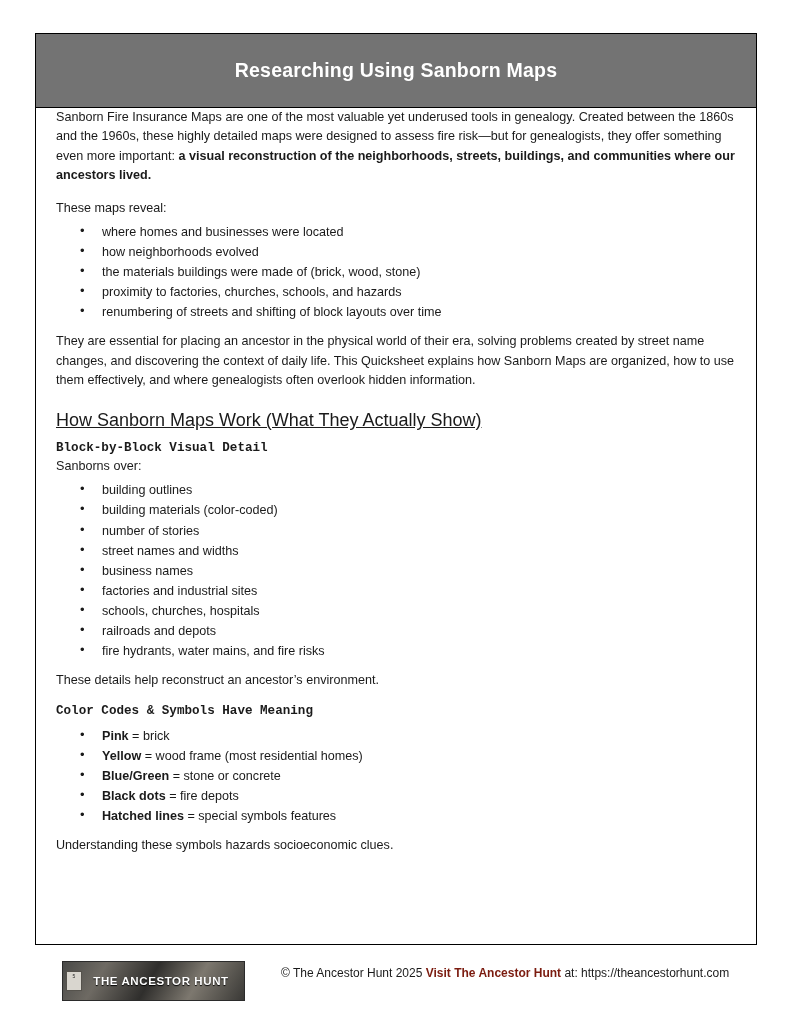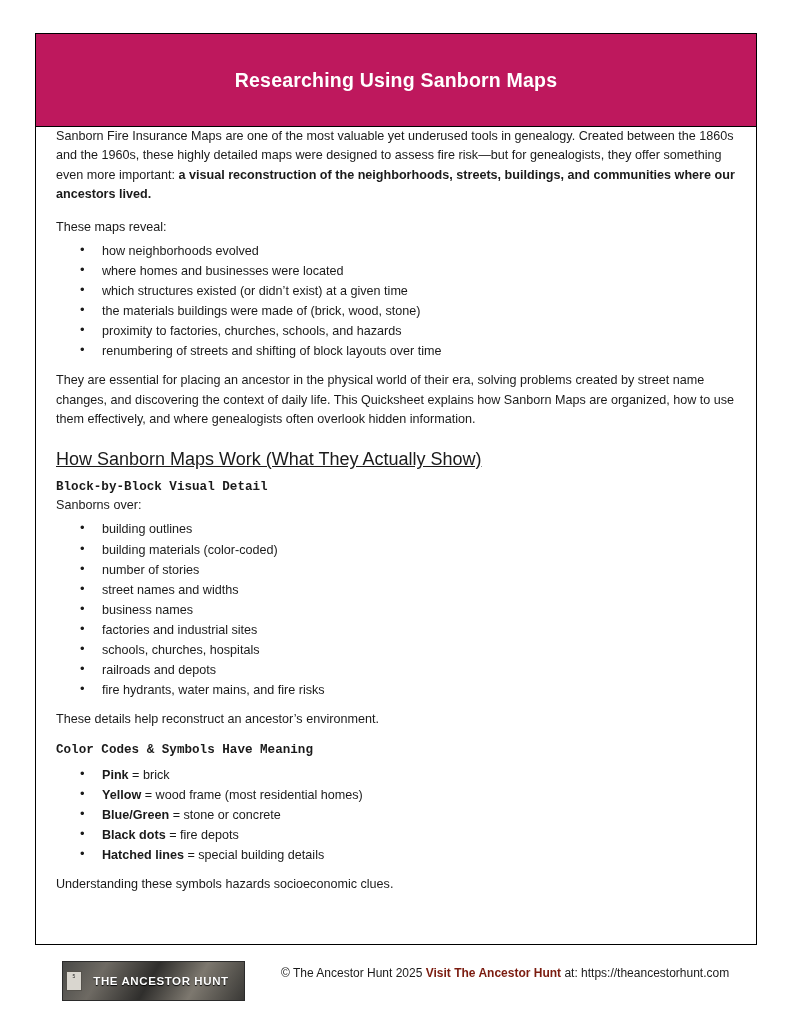--- a/index.html
+++ b/index.html
@@ -26,22 +26,22 @@
     position: absolute;
     left: 35px;
     top: 33px;
     width: 722px;
     height: 912px;
     border: 1.6px solid #000000;
     box-sizing: border-box;
     background: #ffffff;
   }
   .title-banner {
-    height: 93px;
-    background: #be185d;
+    height: 74px;
+    background: #737373;
     border-bottom: 1.6px solid #000000;
     display: flex;
     align-items: center;
     justify-content: center;
     box-sizing: border-box;
   }
   .title-text {
     color: #ffffff;
     font-size: 19.5px;
     font-weight: bold;
@@ -167,23 +167,22 @@
       <div class="title-text">Researching Using Sanborn Maps</div>
     </div>
 
     <div class="content">
 
       <p class="body"><span>Sanborn Fire Insurance Maps are one of the most valuable yet underused tools in genealogy. Created between the 1860s and the 1960s, these highly detailed maps were designed to assess fire risk—but for genealogists, they offer something even more important: </span><strong>a visual reconstruction of the neighborhoods, streets, buildings, and communities where our ancestors lived.</strong></p>
 
       <p class="body tight">These maps reveal:</p>
 
       <ul class="bullets">
+        <li>where homes and businesses were located</li>
         <li>how neighborhoods evolved</li>
-        <li>where homes and businesses were located</li>
-        <li>which structures existed (or didn’t exist) at a given time</li>
         <li>the materials buildings were made of (brick, wood, stone)</li>
         <li>proximity to factories, churches, schools, and hazards</li>
         <li>renumbering of streets and shifting of block layouts over time</li>
       </ul>
 
       <p class="body">They are essential for placing an ancestor in the physical world of their era, solving problems created by street name changes, and discovering the context of daily life. This Quicksheet explains how Sanborn Maps are organized, how to use them effectively, and where genealogists often overlook hidden information.</p>
 
       <div class="section-head"><span>How Sanborn Maps Work (What They Actually Show)</span></div>
 
       <div class="sub-head">Block-by-Block Visual Detail</div>
@@ -203,21 +202,21 @@
 
       <p class="body after-list">These details help reconstruct an ancestor’s environment.</p>
 
       <div class="sub-head spaced">Color Codes &amp; Symbols Have Meaning</div>
 
       <ul class="bullets">
         <li><strong>Pink</strong><span> = brick</span></li>
         <li><strong>Yellow</strong><span> = wood frame (most residential homes)</span></li>
         <li><strong>Blue/Green</strong><span> = stone or concrete</span></li>
         <li><strong>Black dots</strong><span> = fire depots</span></li>
-        <li><strong>Hatched lines</strong><span> = special building details</span></li>
+        <li><strong>Hatched lines</strong><span> = special symbols features</span></li>
       </ul>
 
       <p class="body after-list">Understanding these symbols hazards socioeconomic clues.</p>
 
     </div>
   </div>
 
   <div class="footer">
     <div class="logo">
       <div class="logo-badge">5</div>

